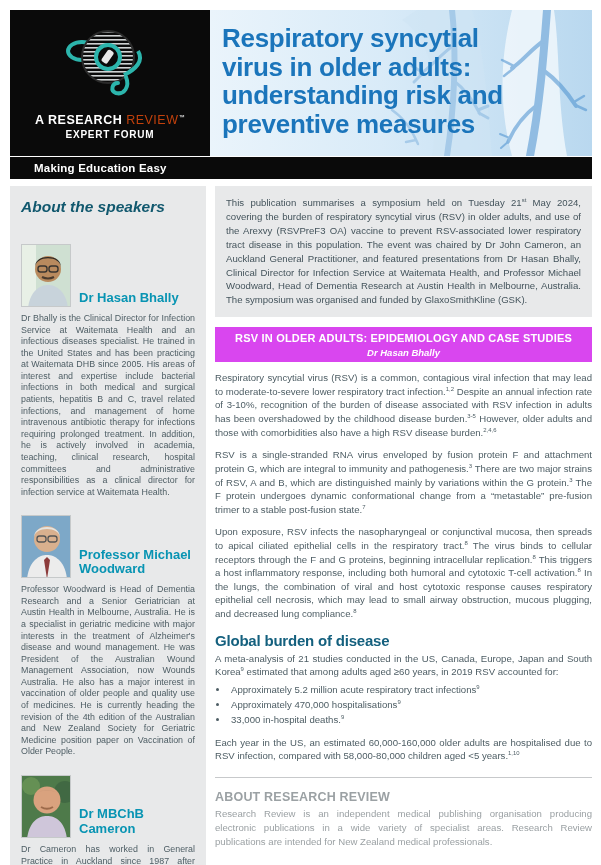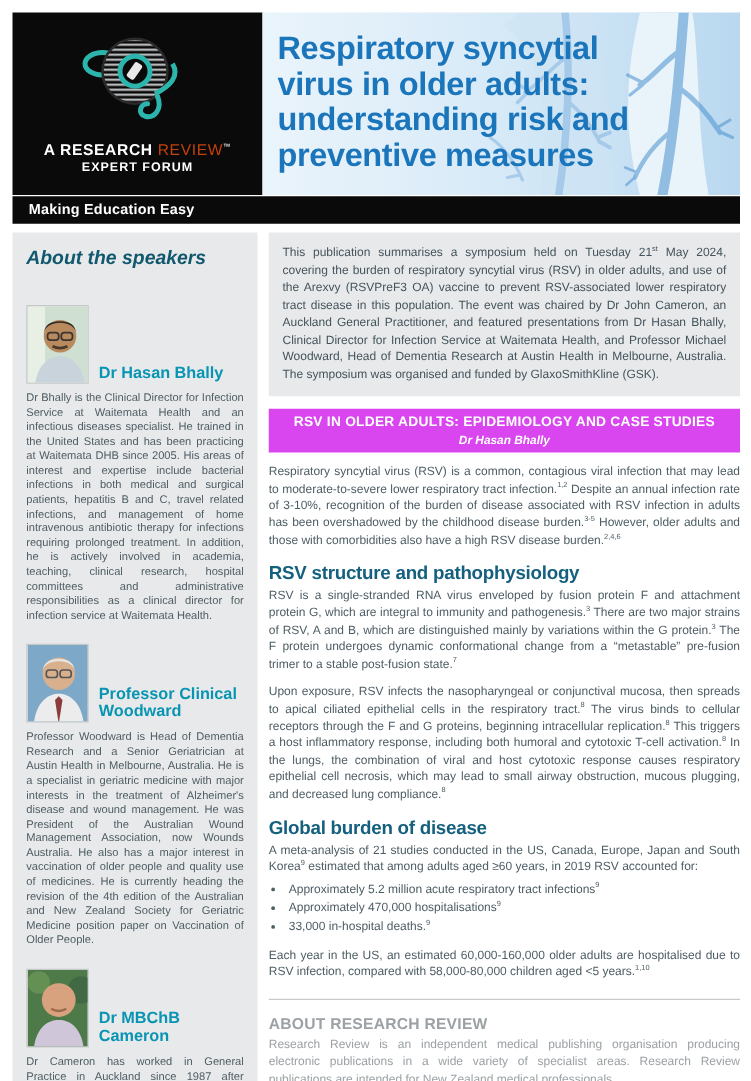--- a/index.html
+++ b/index.html
@@ -31,21 +31,21 @@
   }
   .lungs-art { position: absolute; top: 0; right: 0; height: 100%; }
   h1.page-title {
     position: relative; z-index: 2;
     font-size: 26px; line-height: 1.1; font-weight: bold;
     color: #1b75bb; padding: 14px 0 0 12px; width: 330px;
     letter-spacing: -0.3px;
   }
   .tagline-bar {
     background: #0a0a0a; color: #fff; height: 22px; margin-top: 1px;
-    display: flex; align-items: center; padding-left: 13px;
+    display: flex; align-items: center; padding-left: 24px;
     font-size: 11.5px; font-weight: bold; letter-spacing: .2px;
   }
 
   
   .content { display: flex; align-items: flex-start; margin-top: 7px; }
   .sidebar {
     width: 196px; flex-shrink: 0; background: #e8e9ea;
     padding: 12px 11px 16px 11px; margin-right: 9px;
   }
   .sidebar-title {
@@ -190,21 +190,21 @@
             <svg width="50" height="63" viewBox="0 0 50 63">
               <rect width="50" height="63" fill="#7da8c8"></rect>
               <circle cx="25" cy="23" r="13" fill="#d9b08e"></circle>
               <path d="M12 22 C 12 10 38 10 38 22 C 38 15 33 11 25 11 C 17 11 12 15 12 22 Z" fill="#e6e3de"></path>
               <rect x="15" y="20" width="9" height="6" rx="2.5" fill="none" stroke="#555" stroke-width="1.3"></rect>
               <rect x="26" y="20" width="9" height="6" rx="2.5" fill="none" stroke="#555" stroke-width="1.3"></rect>
               <path d="M5 63 C 7 45 17 39 25 39 C 33 39 43 45 45 63 Z" fill="#ececec"></path>
               <path d="M22 44 L 25 63 L 28 44 L 25 41 Z" fill="#8c3b3b"></path>
             </svg>
           </div>
-          <div class="speaker-name">Professor Clinical Woodward</div>
+          <div class="speaker-name">Professor Michael Woodward</div>
         </div>
         <div class="speaker-bio">Professor Woodward is Head of Dementia Research and a Senior Geriatrician at Austin Health in Melbourne, Australia. He is a specialist in geriatric medicine with major interests in the treatment of Alzheimer's disease and wound management. He was President of the Australian Wound Management Association, now Wounds Australia. He also has a major interest in vaccination of older people and quality use of medicines. He is currently heading the revision of the 4th edition of the Australian and New Zealand Society for Geriatric Medicine position paper on Vaccination of Older People.</div>
       </div>
 
       <div class="speaker">
         <div class="speaker-head">
           <div class="speaker-photo">
             <svg width="50" height="63" viewBox="0 0 50 63">
               <rect width="50" height="63" fill="#4e7a4a"></rect>
               <circle cx="9" cy="10" r="9" fill="#6f9a58" opacity="0.7"></circle>
@@ -224,21 +224,20 @@
     <main class="main-col">
       <div class="intro-box">This publication summarises a symposium held on Tuesday 21<sup>st</sup> May 2024, covering the burden of respiratory syncytial virus (RSV) in older adults, and use of the Arexvy (RSVPreF3 OA) vaccine to prevent RSV-associated lower respiratory tract disease in this population. The event was chaired by Dr John Cameron, an Auckland General Practitioner, and featured presentations from Dr Hasan Bhally, Clinical Director for Infection Service at Waitemata Health, and Professor Michael Woodward, Head of Dementia Research at Austin Health in Melbourne, Australia. The symposium was organised and funded by GlaxoSmithKline (GSK).</div>
 
       <div class="banner">
         <div class="banner-title">RSV IN OLDER ADULTS: EPIDEMIOLOGY AND CASE STUDIES</div>
         <div class="banner-speaker">Dr Hasan Bhally</div>
       </div>
 
       <p class="body">Respiratory syncytial virus (RSV) is a common, contagious viral infection that may lead to moderate-to-severe lower respiratory tract infection.<sup>1,2</sup> Despite an annual infection rate of 3-10%, recognition of the burden of disease associated with RSV infection in adults has been overshadowed by the childhood disease burden.<sup>3-5</sup> However, older adults and those with comorbidities also have a high RSV disease burden.<sup>2,4,6</sup></p>
 
-      <h3 class="section-heading">RSV structure and pathophysiology</h3>
       <p class="body">RSV is a single-stranded RNA virus enveloped by fusion protein F and attachment protein G, which are integral to immunity and pathogenesis.<sup>3</sup> There are two major strains of RSV, A and B, which are distinguished mainly by variations within the G protein.<sup>3</sup> The F protein undergoes dynamic conformational change from a “metastable” pre-fusion trimer to a stable post-fusion state.<sup>7</sup></p>
       <p class="body">Upon exposure, RSV infects the nasopharyngeal or conjunctival mucosa, then spreads to apical ciliated epithelial cells in the respiratory tract.<sup>8</sup> The virus binds to cellular receptors through the F and G proteins, beginning intracellular replication.<sup>8</sup> This triggers a host inflammatory response, including both humoral and cytotoxic T-cell activation.<sup>8</sup> In the lungs, the combination of viral and host cytotoxic response causes respiratory epithelial cell necrosis, which may lead to small airway obstruction, mucous plugging, and decreased lung compliance.<sup>8</sup></p>
 
       <h3 class="section-heading">Global burden of disease</h3>
       <p class="body">A meta-analysis of 21 studies conducted in the US, Canada, Europe, Japan and South Korea<sup>9</sup> estimated that among adults aged ≥60 years, in 2019 RSV accounted for:</p>
       <ul class="bullets">
           <li>Approximately 5.2 million acute respiratory tract infections<sup>9</sup></li>
           <li>Approximately 470,000 hospitalisations<sup>9</sup></li>
           <li>33,000 in-hospital deaths.<sup>9</sup></li>
         </ul>

